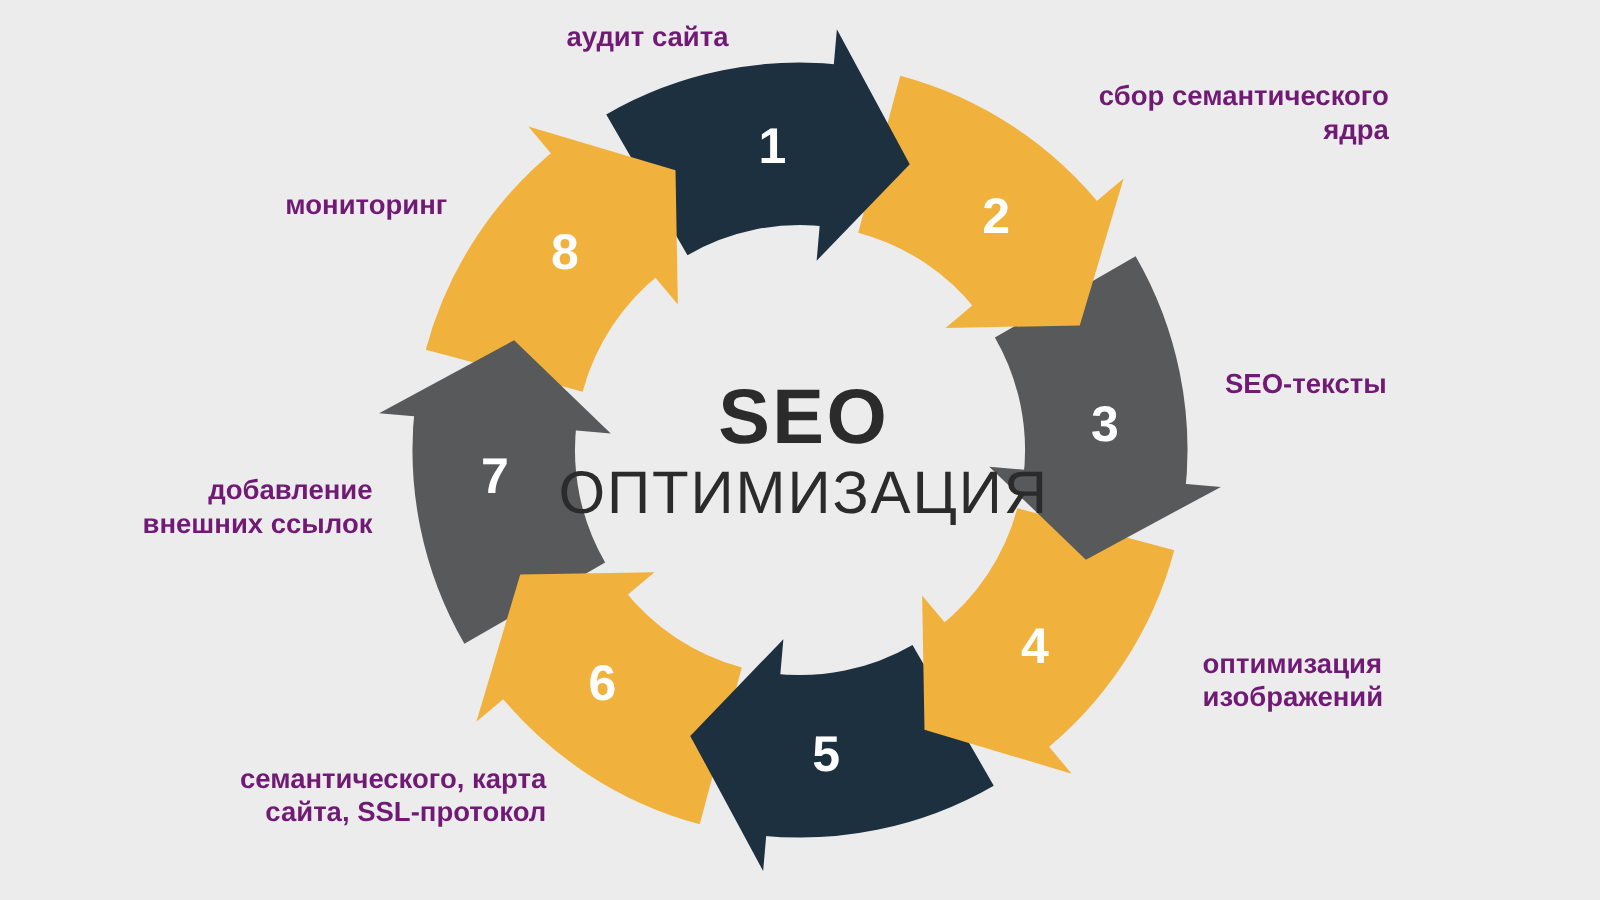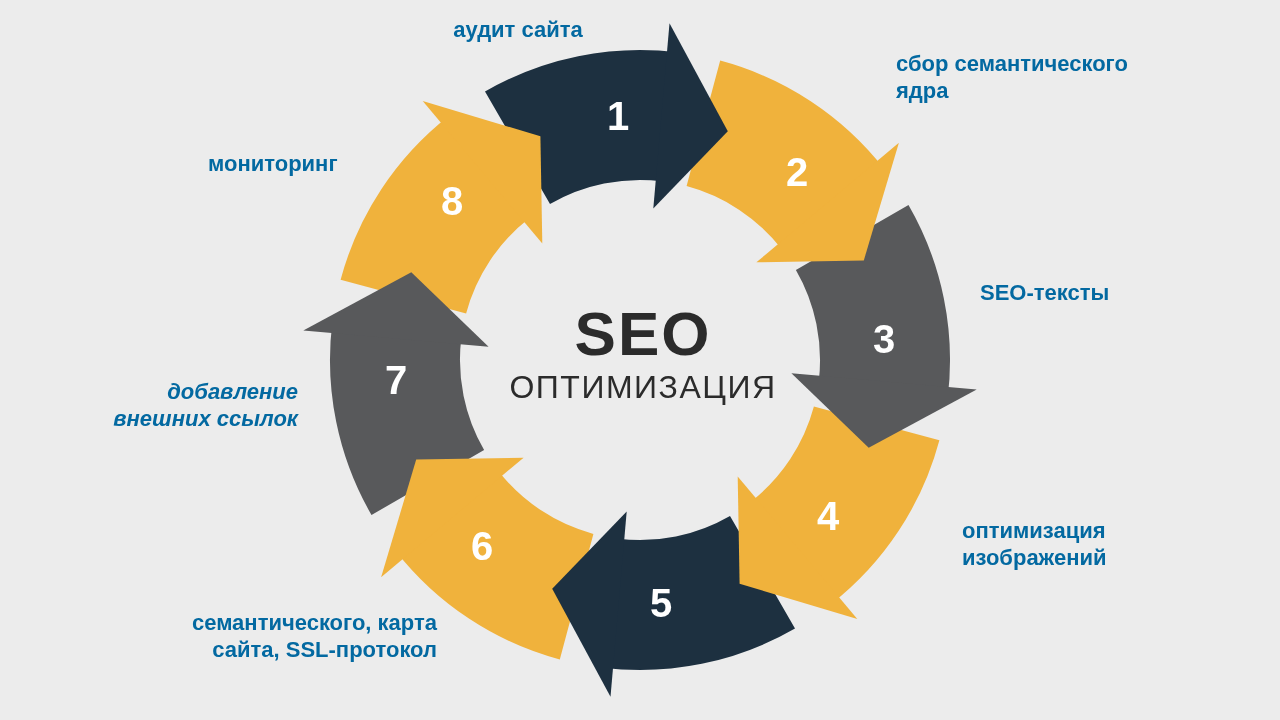--- a/index.html
+++ b/index.html
@@ -30,41 +30,41 @@
     text-align: center;
     color: #2b2b2b;
   }
   .center-title .main {
     font-size: 62px;
     font-weight: bold;
     letter-spacing: 2px;
     line-height: 1;
   }
   .center-title .sub {
-    font-size: 32px;
+    font-size: 48px;
     font-weight: normal;
     letter-spacing: 1.5px;
     line-height: 1;
     margin-top: 6px;
   }
   .step-label {
     position: absolute;
-    color: #0369a1;
+    color: #701a75;
     font-size: 22px;
     font-weight: bold;
     line-height: 1.22;
   }
   .lbl-1 { left: 418px; top: 17px;  width: 200px; text-align: center; }
-  .lbl-2 { left: 855px; top: 51px;  width: 256px; text-align: left; margin-left: 41px; }
-  .lbl-3 { left: 980px; top: 280px; width: 220px; text-align: left; }
+  .lbl-2 { left: 855px; top: 64px;  width: 256px; text-align: right; }
+  .lbl-3 { left: 980px; top: 294px; width: 220px; text-align: left; }
   .lbl-4 { left: 930px; top: 518px; width: 200px; text-align: left; margin-left: 32px; }
   .lbl-5 { left: 660px; top: 674px; width: 400px; text-align: center; }
   .lbl-6 { right: 843px; top: 610px; width: 266px; text-align: right; }
-  .lbl-7 { right: 982px; top: 379px; width: 205px; text-align: right; font-style: italic; }
-  .lbl-8 { left: 208px; top: 151px; width: 170px; text-align: left; }
+  .lbl-7 { right: 982px; top: 379px; width: 205px; text-align: right; }
+  .lbl-8 { left: 208px; top: 151px; width: 170px; text-align: center; }
 </style>
 </head>
 <body>
 
 <div class="canvas">
 
   <svg class="diagram-svg" viewBox="0 0 1280 720">
 
     <g>
       <path d="M 485.0 91.5 A 310 310 0 0 1 677.8 52.3 L 661.9 181.3 A 180 180 0 0 0 550.0 204.1 Z" fill="#1d3040"></path>

